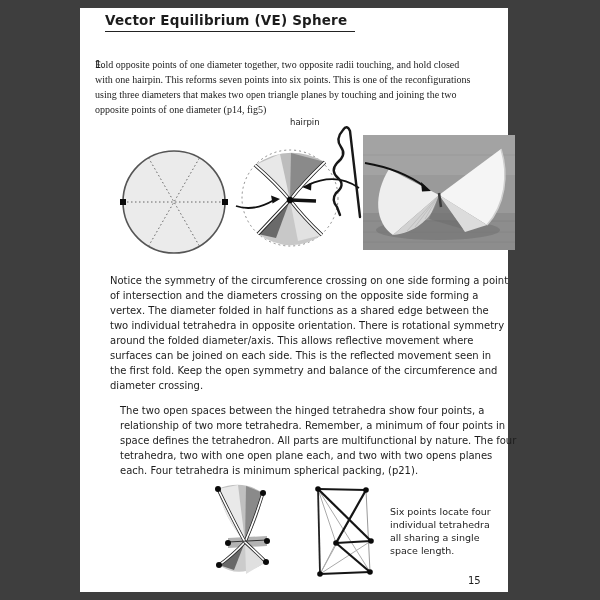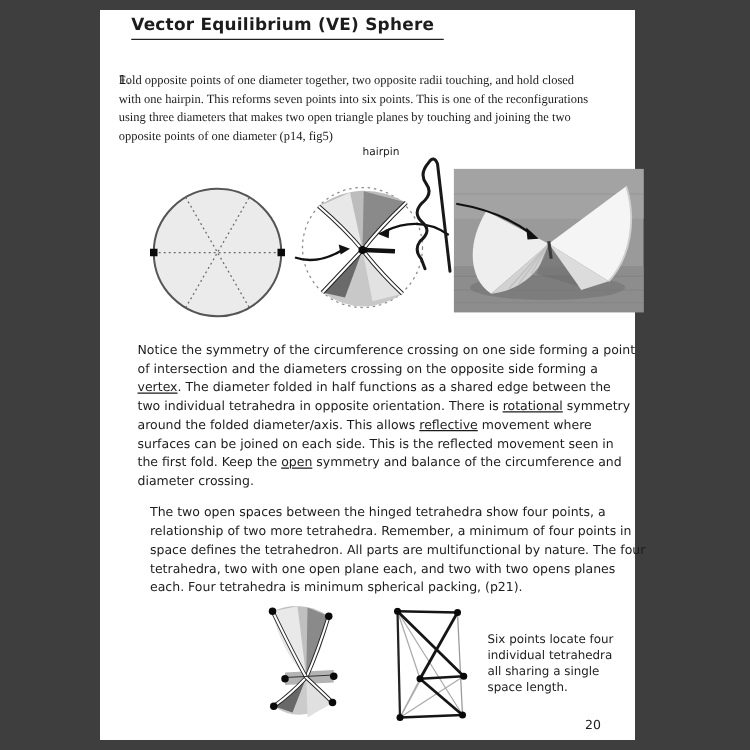--- a/index.html
+++ b/index.html
@@ -18,21 +18,21 @@
     left:25px;top:4px;
     font-size:13.5px;font-weight:bold;letter-spacing:.2px;
     border-bottom:1.6px solid #222;padding:0 8px 3px 0;
   }
   .body-text{font-size:10px;line-height:15px;}
   .item1{left:15px;top:49px;width:405px;}
   .item1 .num{position:absolute;left:0;top:0;}
   .item1 .txt{display:block;width:378px;font-family:Liberation Serif, serif;}
   .para2{left:30px;top:255px;width:400px;}
   .para3{left:40px;top:385px;width:400px;}
-  .u{text-decoration:underline;}
+  .u{}
   .hairpin-label{left:210px;top:109px;font-size:8.5px;text-align:right;}
   .caption{left:310px;top:497px;width:102px;font-size:9.5px;line-height:13px;}
   .pagenum{left:388px;top:567px;font-size:10px;}
   svg{display:block;}
   .fig-circle{left:38px;top:140px;}
   .fig-folded{left:148px;top:130px;}
   .fig-hairpin{left:240px;top:115px;}
   .fig-photo{left:283px;top:127px;}
   .fig-hourglass{left:122px;top:476px;}
   .fig-wireframe{left:230px;top:478px;}
@@ -147,15 +147,15 @@
     <circle cx="8" cy="3" r="2.8" fill="#0a0a0a"></circle>
     <circle cx="56" cy="4" r="2.8" fill="#0a0a0a"></circle>
     <circle cx="26" cy="57" r="2.8" fill="#0a0a0a"></circle>
     <circle cx="61" cy="55" r="2.8" fill="#0a0a0a"></circle>
     <circle cx="10" cy="88" r="2.8" fill="#0a0a0a"></circle>
     <circle cx="60" cy="86" r="2.8" fill="#0a0a0a"></circle>
   </svg>
 
   <div class="abs caption">Six points locate four individual tetrahedra all sharing a single space length.</div>
 
-  <div class="abs pagenum">20</div>
+  <div class="abs pagenum">15</div>
 
 </div>
 
 </body></html>

